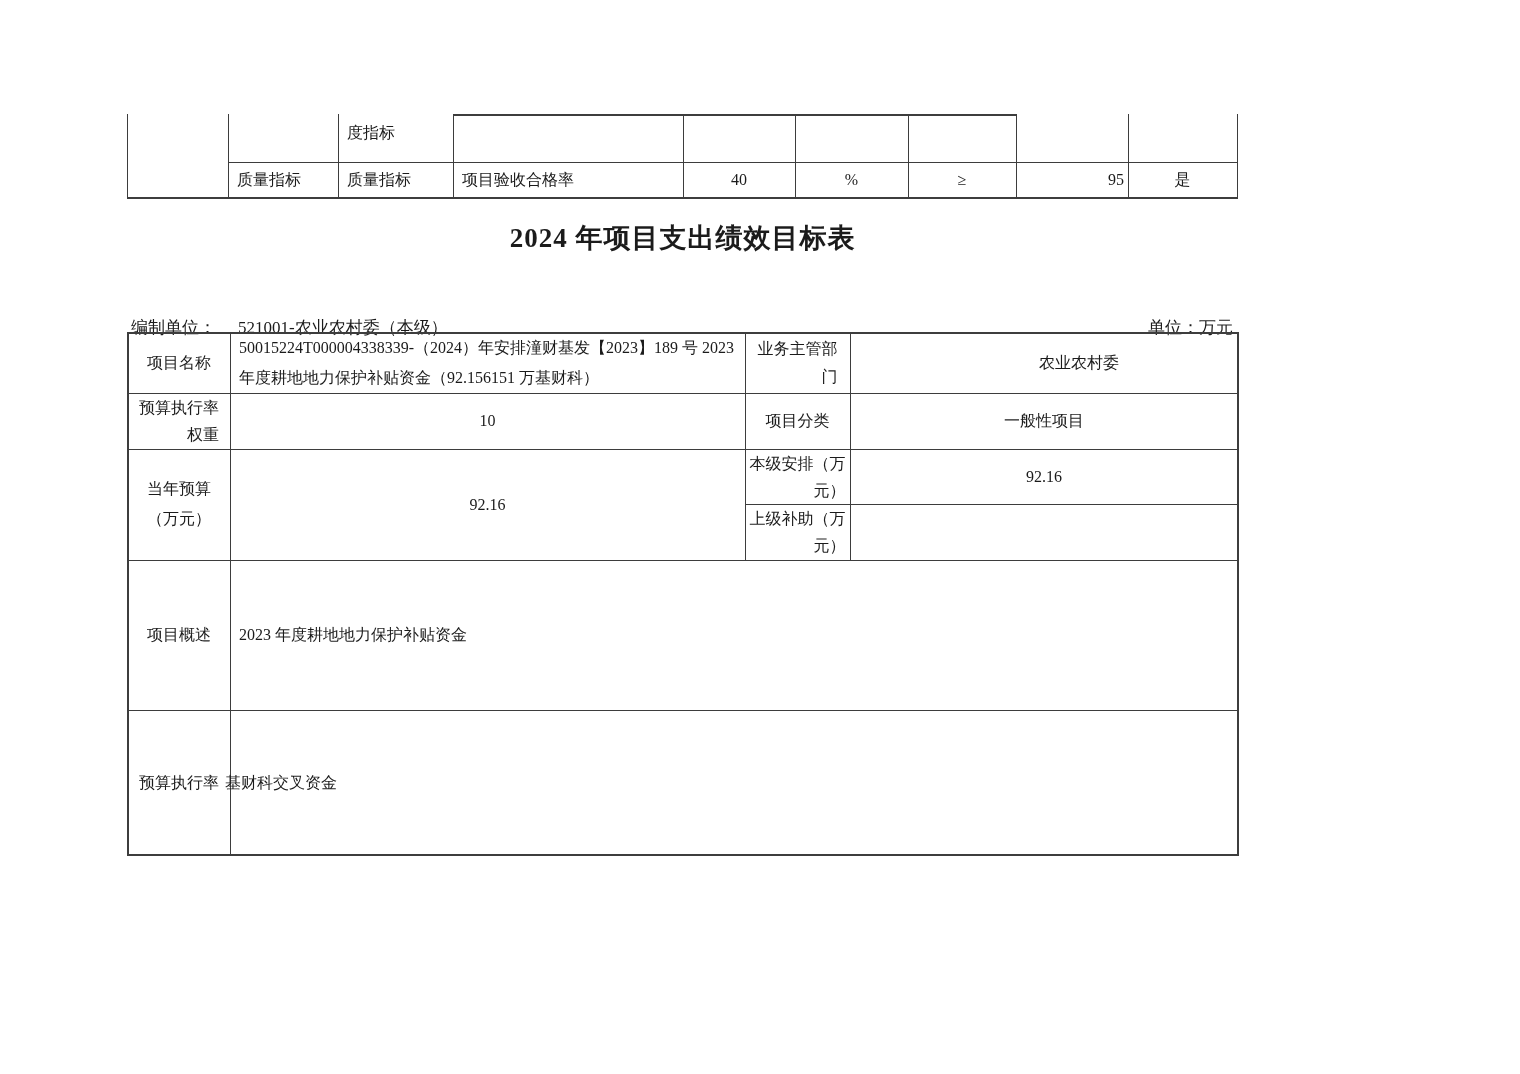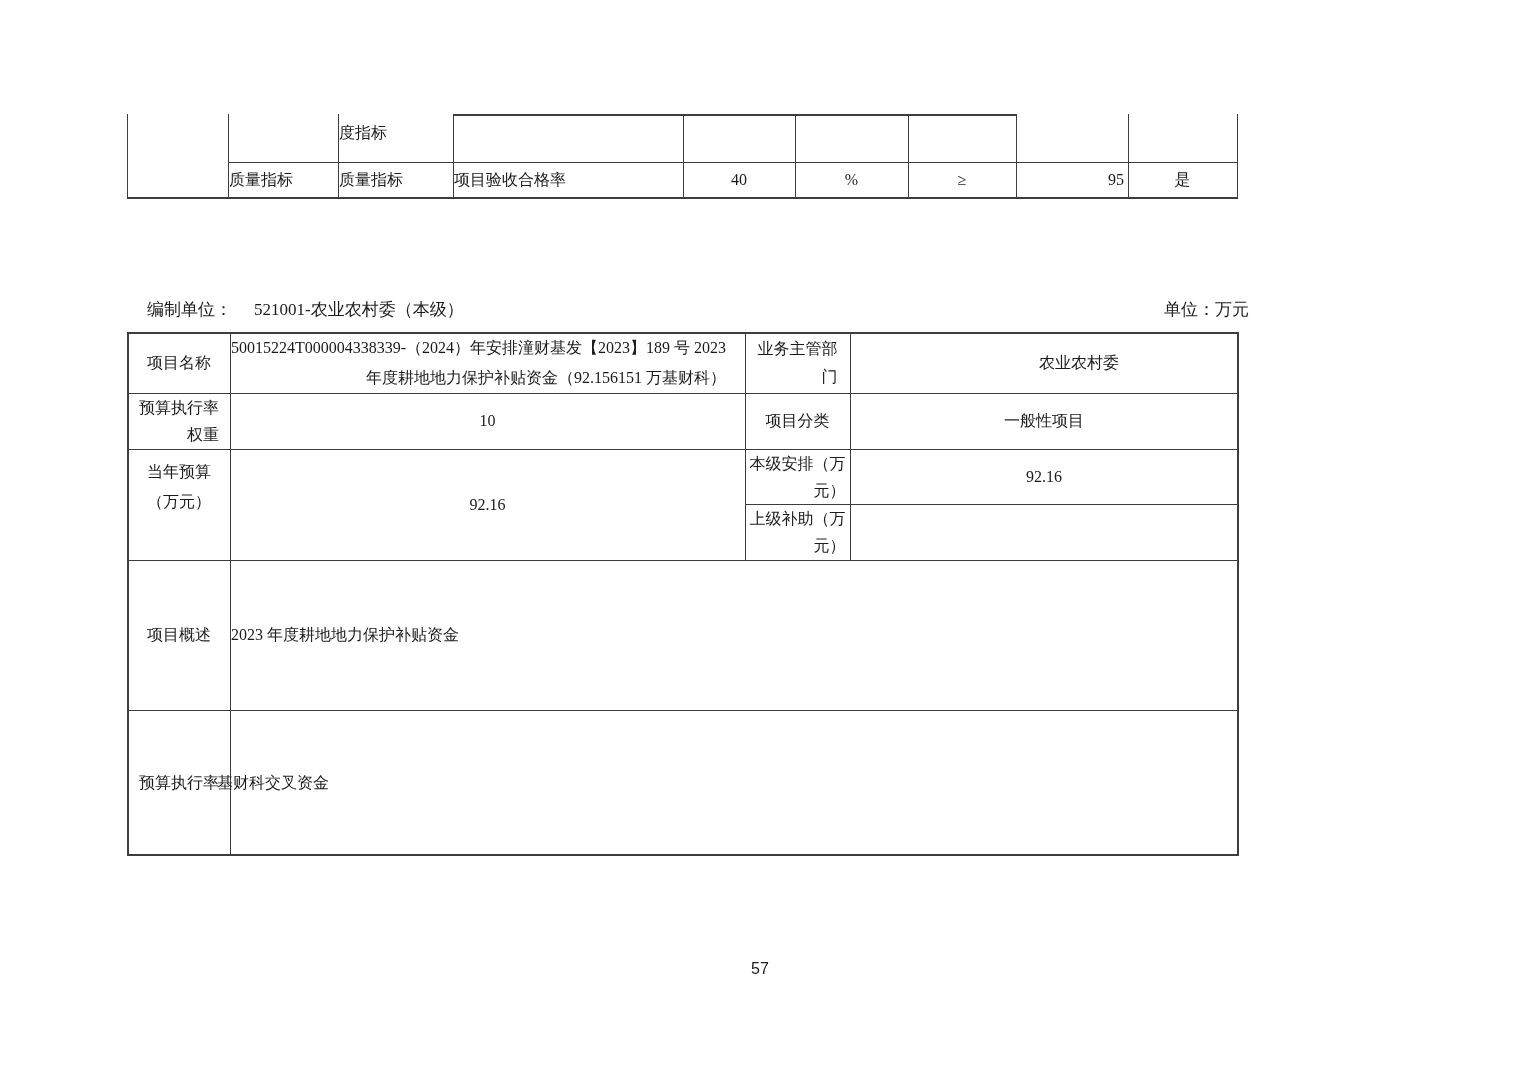--- a/index.html
+++ b/index.html
@@ -13,27 +13,27 @@
   }
   .vl{position:absolute;width:1px;background:#3d3d3d;}
   .hl{position:absolute;height:1px;background:#3d3d3d;}
   .cell{
     position:absolute;
     display:flex;align-items:center;
     font-size:16px;line-height:1.35;
     white-space:pre-line;
   }
   .center{justify-content:center;text-align:right;}
-  .left{justify-content:flex-start;text-align:right;padding-left:1px;box-sizing:border-box;}
+  .left{justify-content:flex-start;text-align:left;padding-left:9px;box-sizing:border-box;}
   .title{
     position:absolute;left:127px;top:220px;width:1111px;
     text-align:center;font-size:27px;font-weight:bold;
     letter-spacing:1px;
   }
-  .meta{position:absolute;top:296px;height:26px;display:flex;align-items:center;font-size:17px;margin-left:16px;}
+  .meta{position:absolute;top:314px;height:26px;display:flex;align-items:center;font-size:17px;}
   .main-outline{
     position:absolute;left:127px;top:332px;width:1112px;height:524px;
     border:2px solid #3d3d3d;box-sizing:border-box;
   }
   .pageno{
     position:absolute;left:0;top:960px;width:1520px;
     text-align:center;font-size:16px;
     font-family:"Liberation Sans","DejaVu Sans",sans-serif;
     color:#222;
   }
@@ -65,20 +65,21 @@
     <div class="cell left" style="left:228px;top:163px;width:110px;height:34px">质量指标</div>
     <div class="cell left" style="left:338px;top:163px;width:115px;height:34px">质量指标</div>
     <div class="cell left" style="left:453px;top:163px;width:230px;height:34px">项目验收合格率</div>
     <div class="cell center" style="left:683px;top:163px;width:112px;height:34px">40</div>
     <div class="cell center" style="left:795px;top:163px;width:113px;height:34px">%</div>
     <div class="cell center" style="left:908px;top:163px;width:108px;height:34px">≥</div>
     <div class="cell center" style="left:1060px;top:163px;width:112px;height:34px">95</div>
     <div class="cell center" style="left:1128px;top:163px;width:109px;height:34px">是</div>
   </div>
 
+  <div class="title">2024 年项目支出绩效目标表</div>
 
   <div class="meta" style="left:131px">编制单位：</div>
   <div class="meta" style="left:238px">521001-农业农村委（本级）</div>
   <div class="meta" style="left:1000px;width:233px;justify-content:flex-end">单位：万元</div>
 
   <div>
     <div class="main-outline"></div>
 
     <div class="vl" style="left:230px;top:333px;height:522px"></div>
     <div class="vl" style="left:745px;top:333px;height:227px"></div>
@@ -96,32 +97,31 @@
     <div class="cell center" style="left:745px;top:333px;width:105px;height:60px;line-height:28px">业务主管部
 门</div>
     <div class="cell center" style="left:850px;top:333px;width:458px;height:60px">农业农村委</div>
 
     <div class="cell center" style="left:128px;top:393px;width:102px;height:56px;line-height:27px">预算执行率
 权重</div>
     <div class="cell center" style="left:230px;top:393px;width:515px;height:56px">10</div>
     <div class="cell center" style="left:745px;top:393px;width:105px;height:56px">项目分类</div>
     <div class="cell center" style="left:850px;top:393px;width:388px;height:56px">一般性项目</div>
 
-    <div class="cell center" style="left:128px;top:431px;width:102px;height:111px;line-height:30px">当年预算
+    <div class="cell center" style="left:128px;top:448px;width:102px;height:111px;line-height:30px">当年预算
 （万元）</div>
     <div class="cell center" style="left:230px;top:449px;width:515px;height:111px">92.16</div>
     <div class="cell center" style="left:745px;top:449px;width:105px;height:55px;line-height:27px">本级安排（万
 元）</div>
     <div class="cell center" style="left:850px;top:449px;width:388px;height:55px">92.16</div>
     <div class="cell center" style="left:745px;top:504px;width:105px;height:56px;line-height:27px">上级补助（万
 元）</div>
     <div class="cell center" style="left:850px;top:504px;width:388px;height:56px"></div>
 
     <div class="cell center" style="left:128px;top:560px;width:102px;height:150px">项目概述</div>
     <div class="cell left" style="left:230px;top:560px;width:1008px;height:150px">2023 年度耕地地力保护补贴资金</div>
 
     <div class="cell center" style="left:128px;top:710px;width:102px;height:145px">预算执行率</div>
     <div class="cell left" style="left:216px;top:710px;width:1008px;height:145px">基财科交叉资金</div>
   </div>
 
-  <div class="pageno">57</div>
 
 </div>
 
 </body></html>

